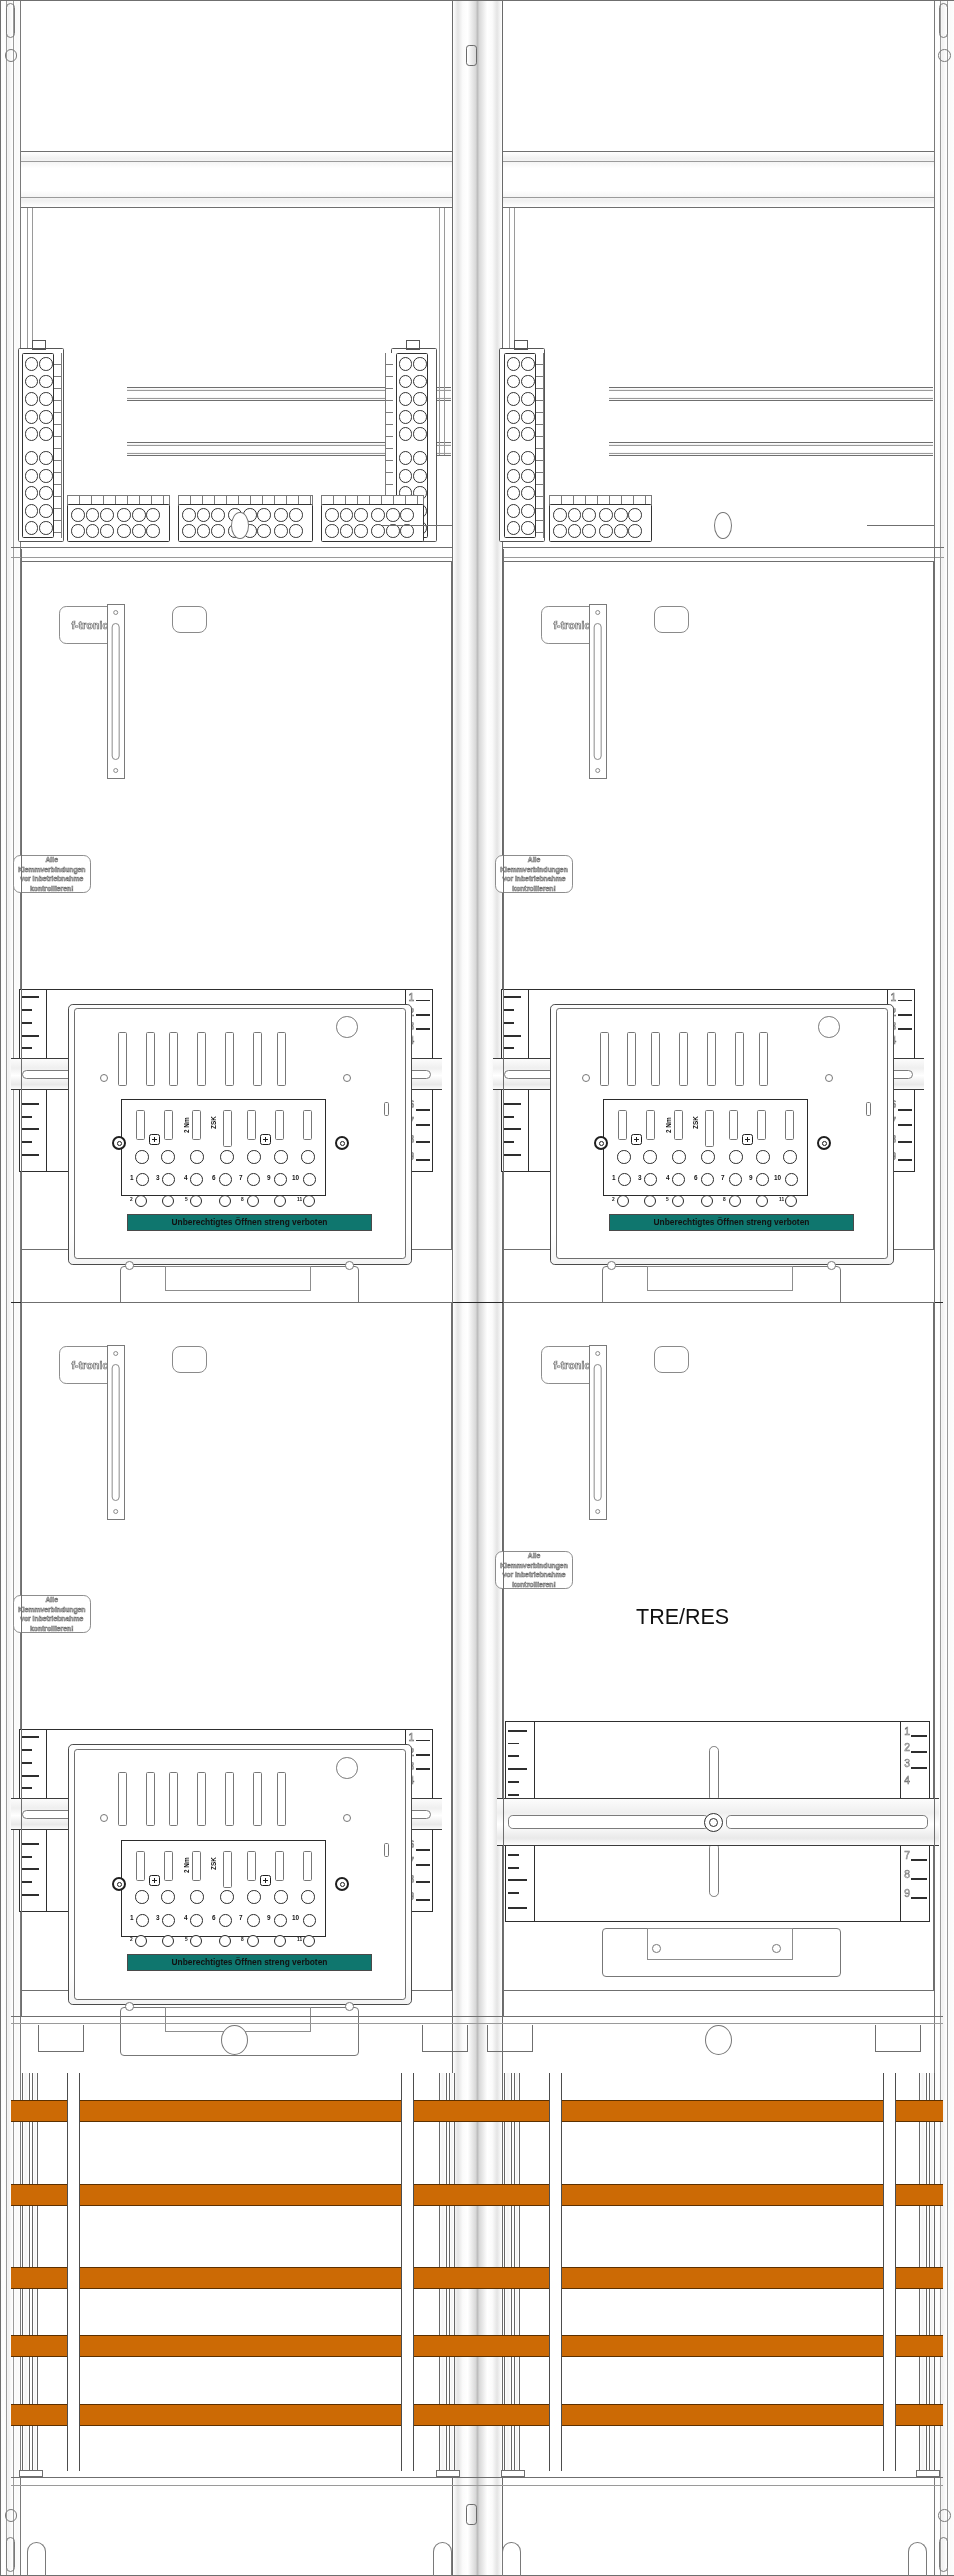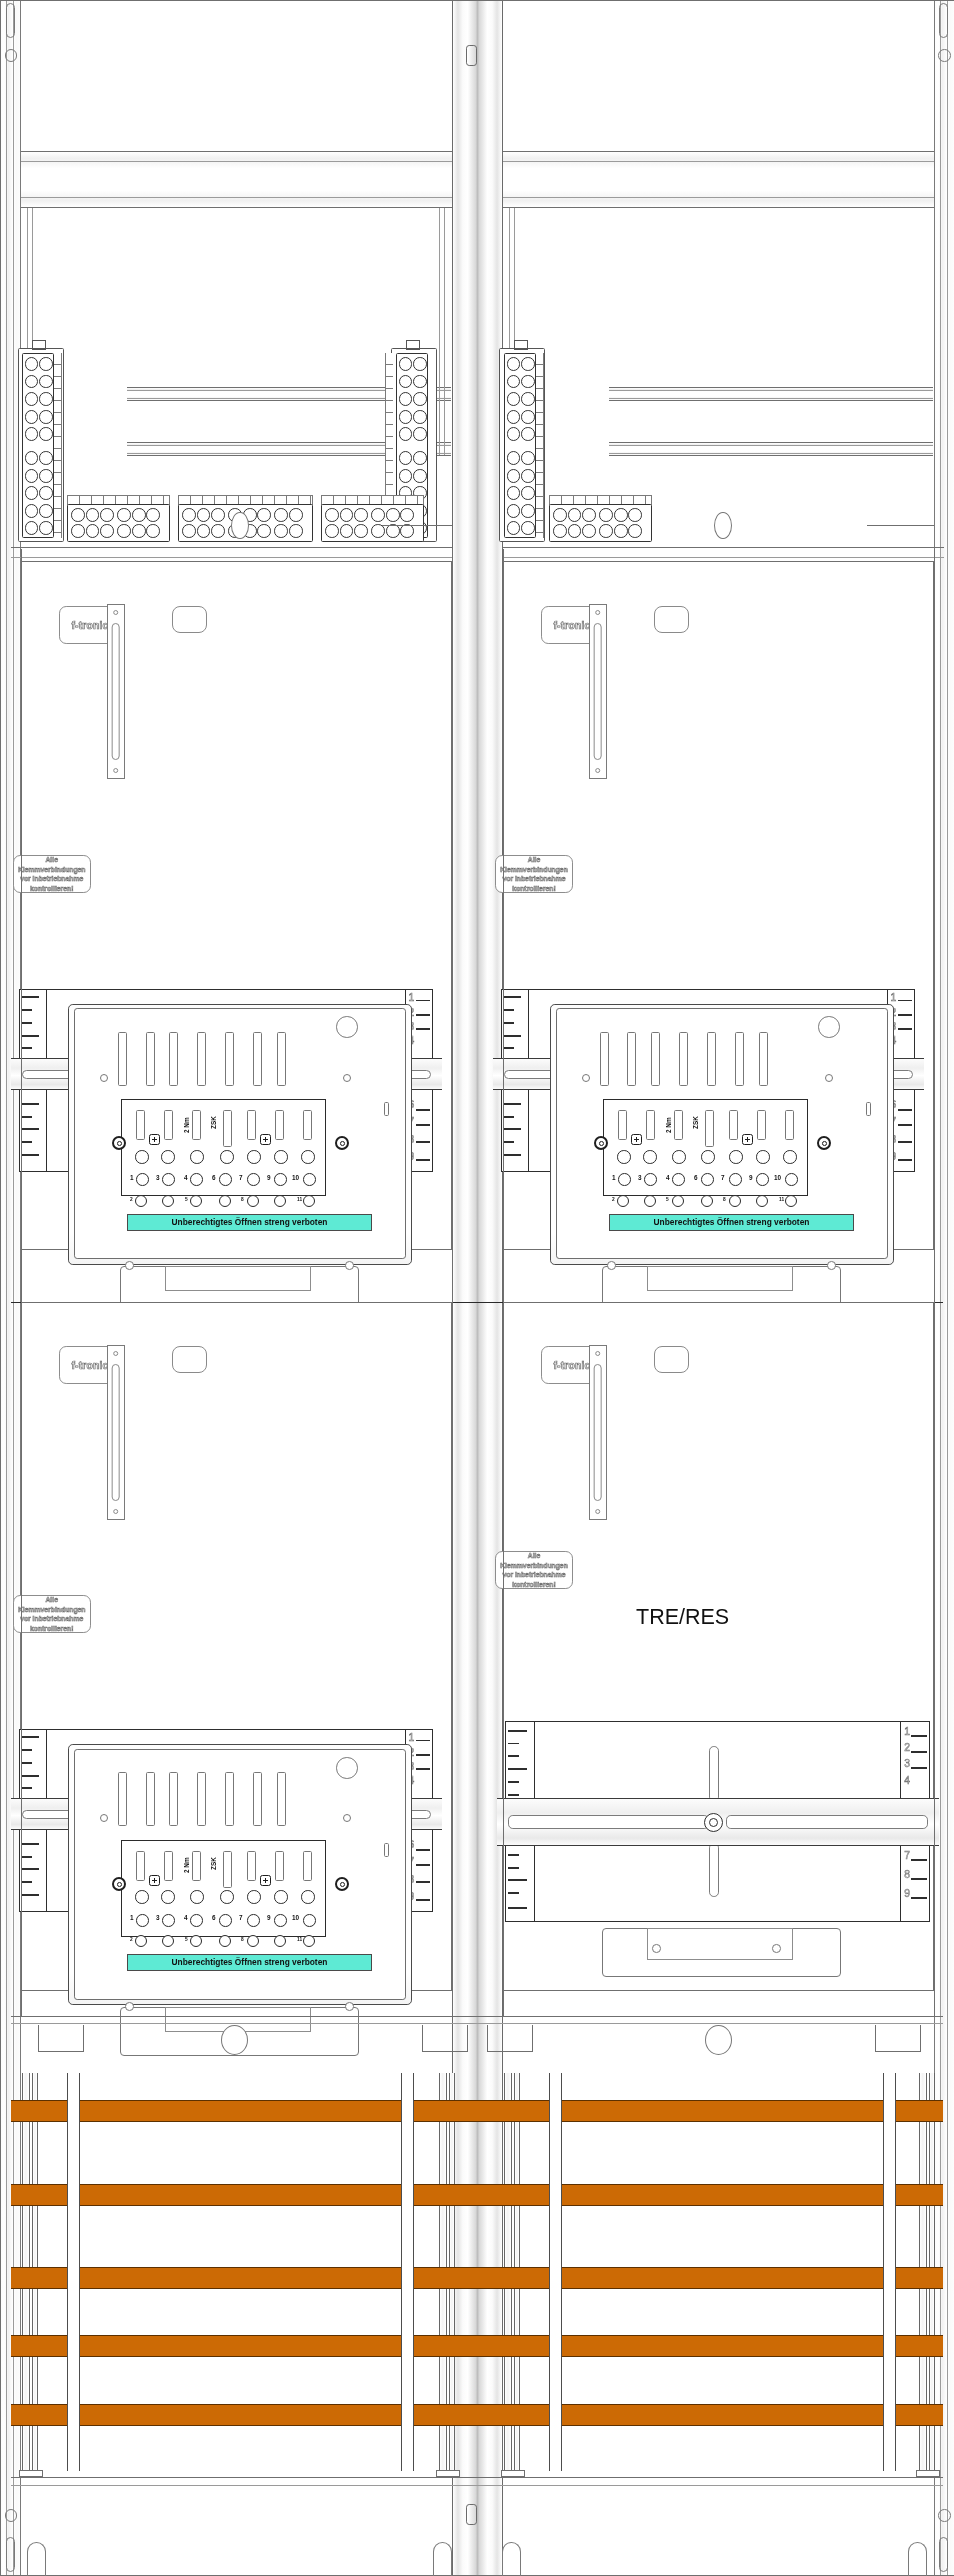--- a/index.html
+++ b/index.html
@@ -135,21 +135,21 @@
              transform-origin:left top; transform:rotate(-90deg); white-space:nowrap;
              font-family:"Liberation Sans", sans-serif; }
   .seal-screw { position:absolute; width:11px; height:11px; border:1px solid #1f1f1f;
                 border-radius:2.4px; background:#fff; }
   .seal-screw::before, .seal-screw::after {
     content:""; position:absolute; background:#1f1f1f;
   }
   .seal-screw::before { left:50%; top:1.6px; bottom:1.6px; width:1.6px; margin-left:-0.8px; }
   .seal-screw::after  { top:50%; left:1.6px; right:1.6px; height:1.6px; margin-top:-0.8px; }
   .warnbar {
-    position:absolute; border:0.8px solid #4a4a4a; background:#5eead4;
+    position:absolute; border:0.8px solid #4a4a4a; background:#0f766e;
     display:flex; align-items:center; justify-content:center;
     font-size:8.4px; font-weight:600; color:#111; white-space:nowrap;
     font-family:"Liberation Sans", sans-serif;
   }
   .pivot { position:absolute; width:14.3px; height:14.3px; border-radius:50%;
            border:2px solid #1f1f1f; background:#fff; }
   .pivot::after { content:""; position:absolute; inset:2.8px; border-radius:50%;
            border:1.2px solid #1f1f1f; }
 
   

